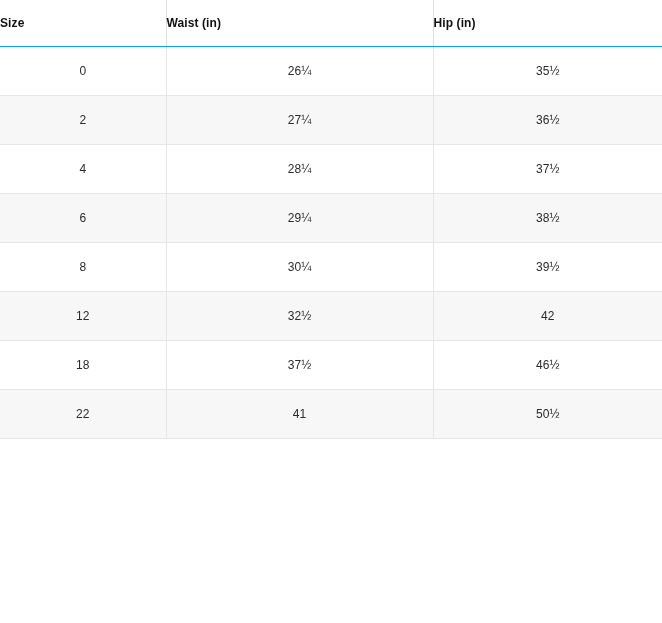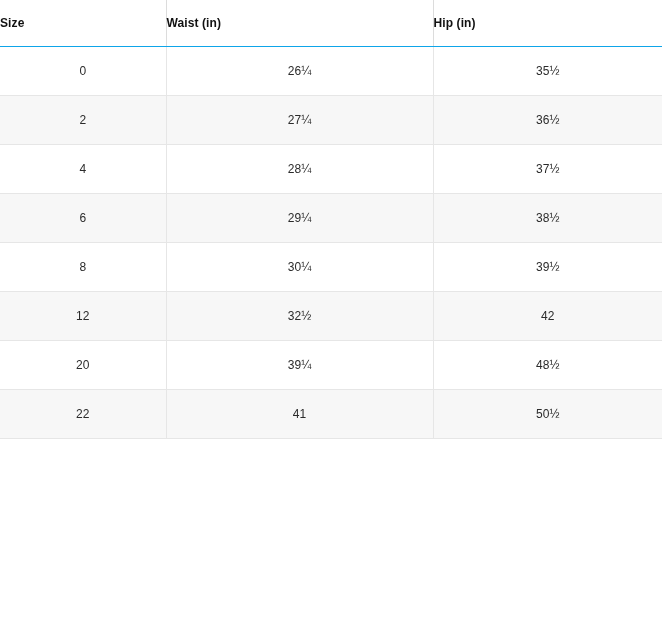--- a/index.html
+++ b/index.html
@@ -95,23 +95,23 @@
       <td>8</td>
       <td>30¼</td>
       <td>39½</td>
     </tr>
     <tr>
       <td>12</td>
       <td>32½</td>
       <td>42</td>
     </tr>
     <tr>
-      <td>20</td>
-      <td>39¼</td>
-      <td>48½</td>
+      <td>18</td>
+      <td>37½</td>
+      <td>46½</td>
     </tr>
     <tr>
       <td>22</td>
       <td>41</td>
       <td>50½</td>
     </tr>
   </tbody>
 </table>
 
 </body></html>

